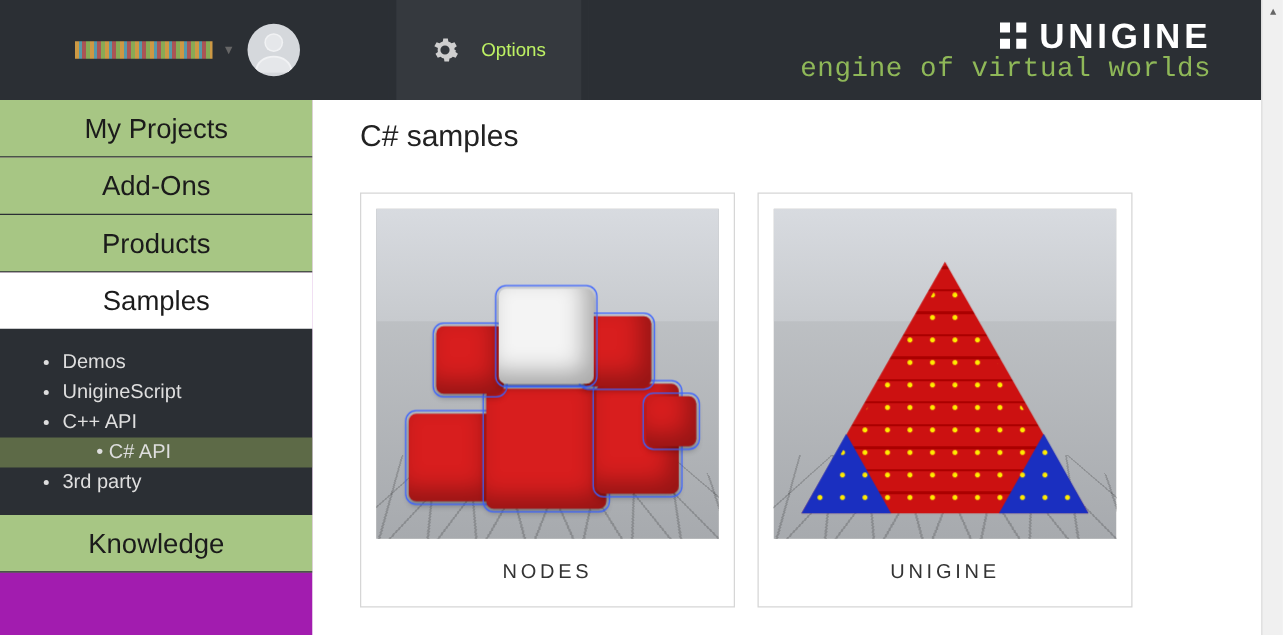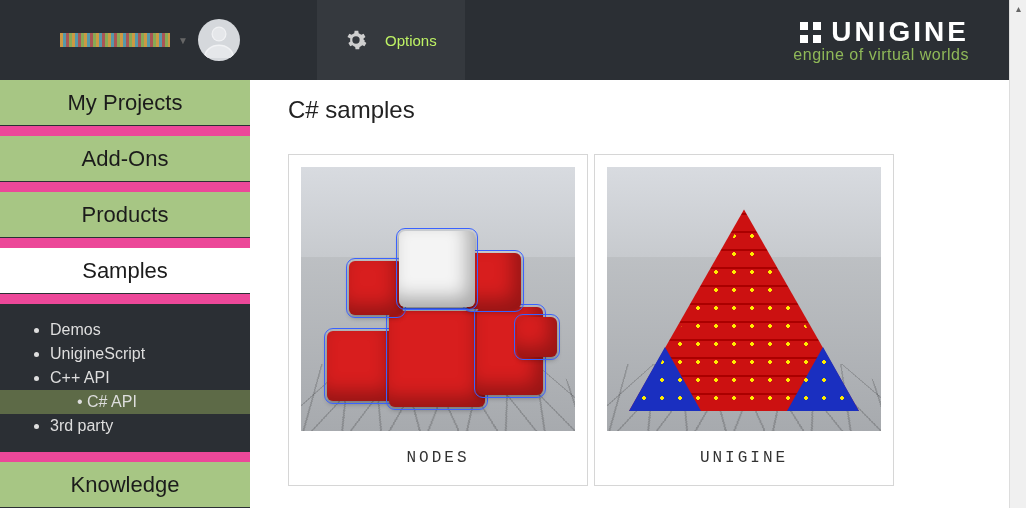--- a/index.html
+++ b/index.html
@@ -65,25 +65,25 @@
   .brand {
     margin-left:auto; padding-right:40px;
     text-align:right;
   }
   .brand-top {
     color:#fff; font-size:28px; font-weight:700; letter-spacing:3px;
     display:flex; align-items:center; justify-content:flex-end;
   }
   .brand-dots { margin-right:10px; display:grid; grid-template-columns:repeat(2,8px); grid-template-rows:repeat(2,8px); gap:5px;}
   .brand-dots span { width:8px; height:8px; background:#fff;}
-  .brand-sub { color:#8fb858; font-size:16px; letter-spacing:0.5px; margin-top:-2px;}
+  .brand-sub { color:#8fb858; font-size:22px; letter-spacing:0.5px; margin-top:-2px;font-family:Liberation Mono, monospace;}
   .body { flex:1; display:flex; }
   .sidebar {
-    width:250px; background:#ec4899;
-    display:flex; flex-direction:column;justify-content:space-between;
+    width:250px; background:#a21caf;
+    display:flex; flex-direction:column;
   }
   .nav-btn {
     background:#a7c684;
     color:#1b1b1b;
     font-size:22px;
     font-weight:400;
     height:46px;
     display:flex; align-items:center; justify-content:center;
     border-bottom:1px solid #2b2f34;
     cursor:pointer;
@@ -113,21 +113,21 @@
   .sub-list li.sel::marker{content:"";}
   .sub-list li.sel span::before{content:"• "; }
   .content {
     flex:1; background:#fff;
     padding: 16px 38px;
   }
   .page-title {
     font-size:24px; font-weight:400; color:#222;
     margin-bottom:30px;
   }
-  .cards { display:flex; gap:6px;font-family:Liberation Mono, monospace; }
+  .cards { display:flex; gap:18px; }
   .card {
     width:300px;
     border:1px solid #d6d6d6;
     background:#fff;
     padding:12px;
     cursor:pointer;
   }
   .thumb {
     width:274px; height:264px;
     background:#bbb;

